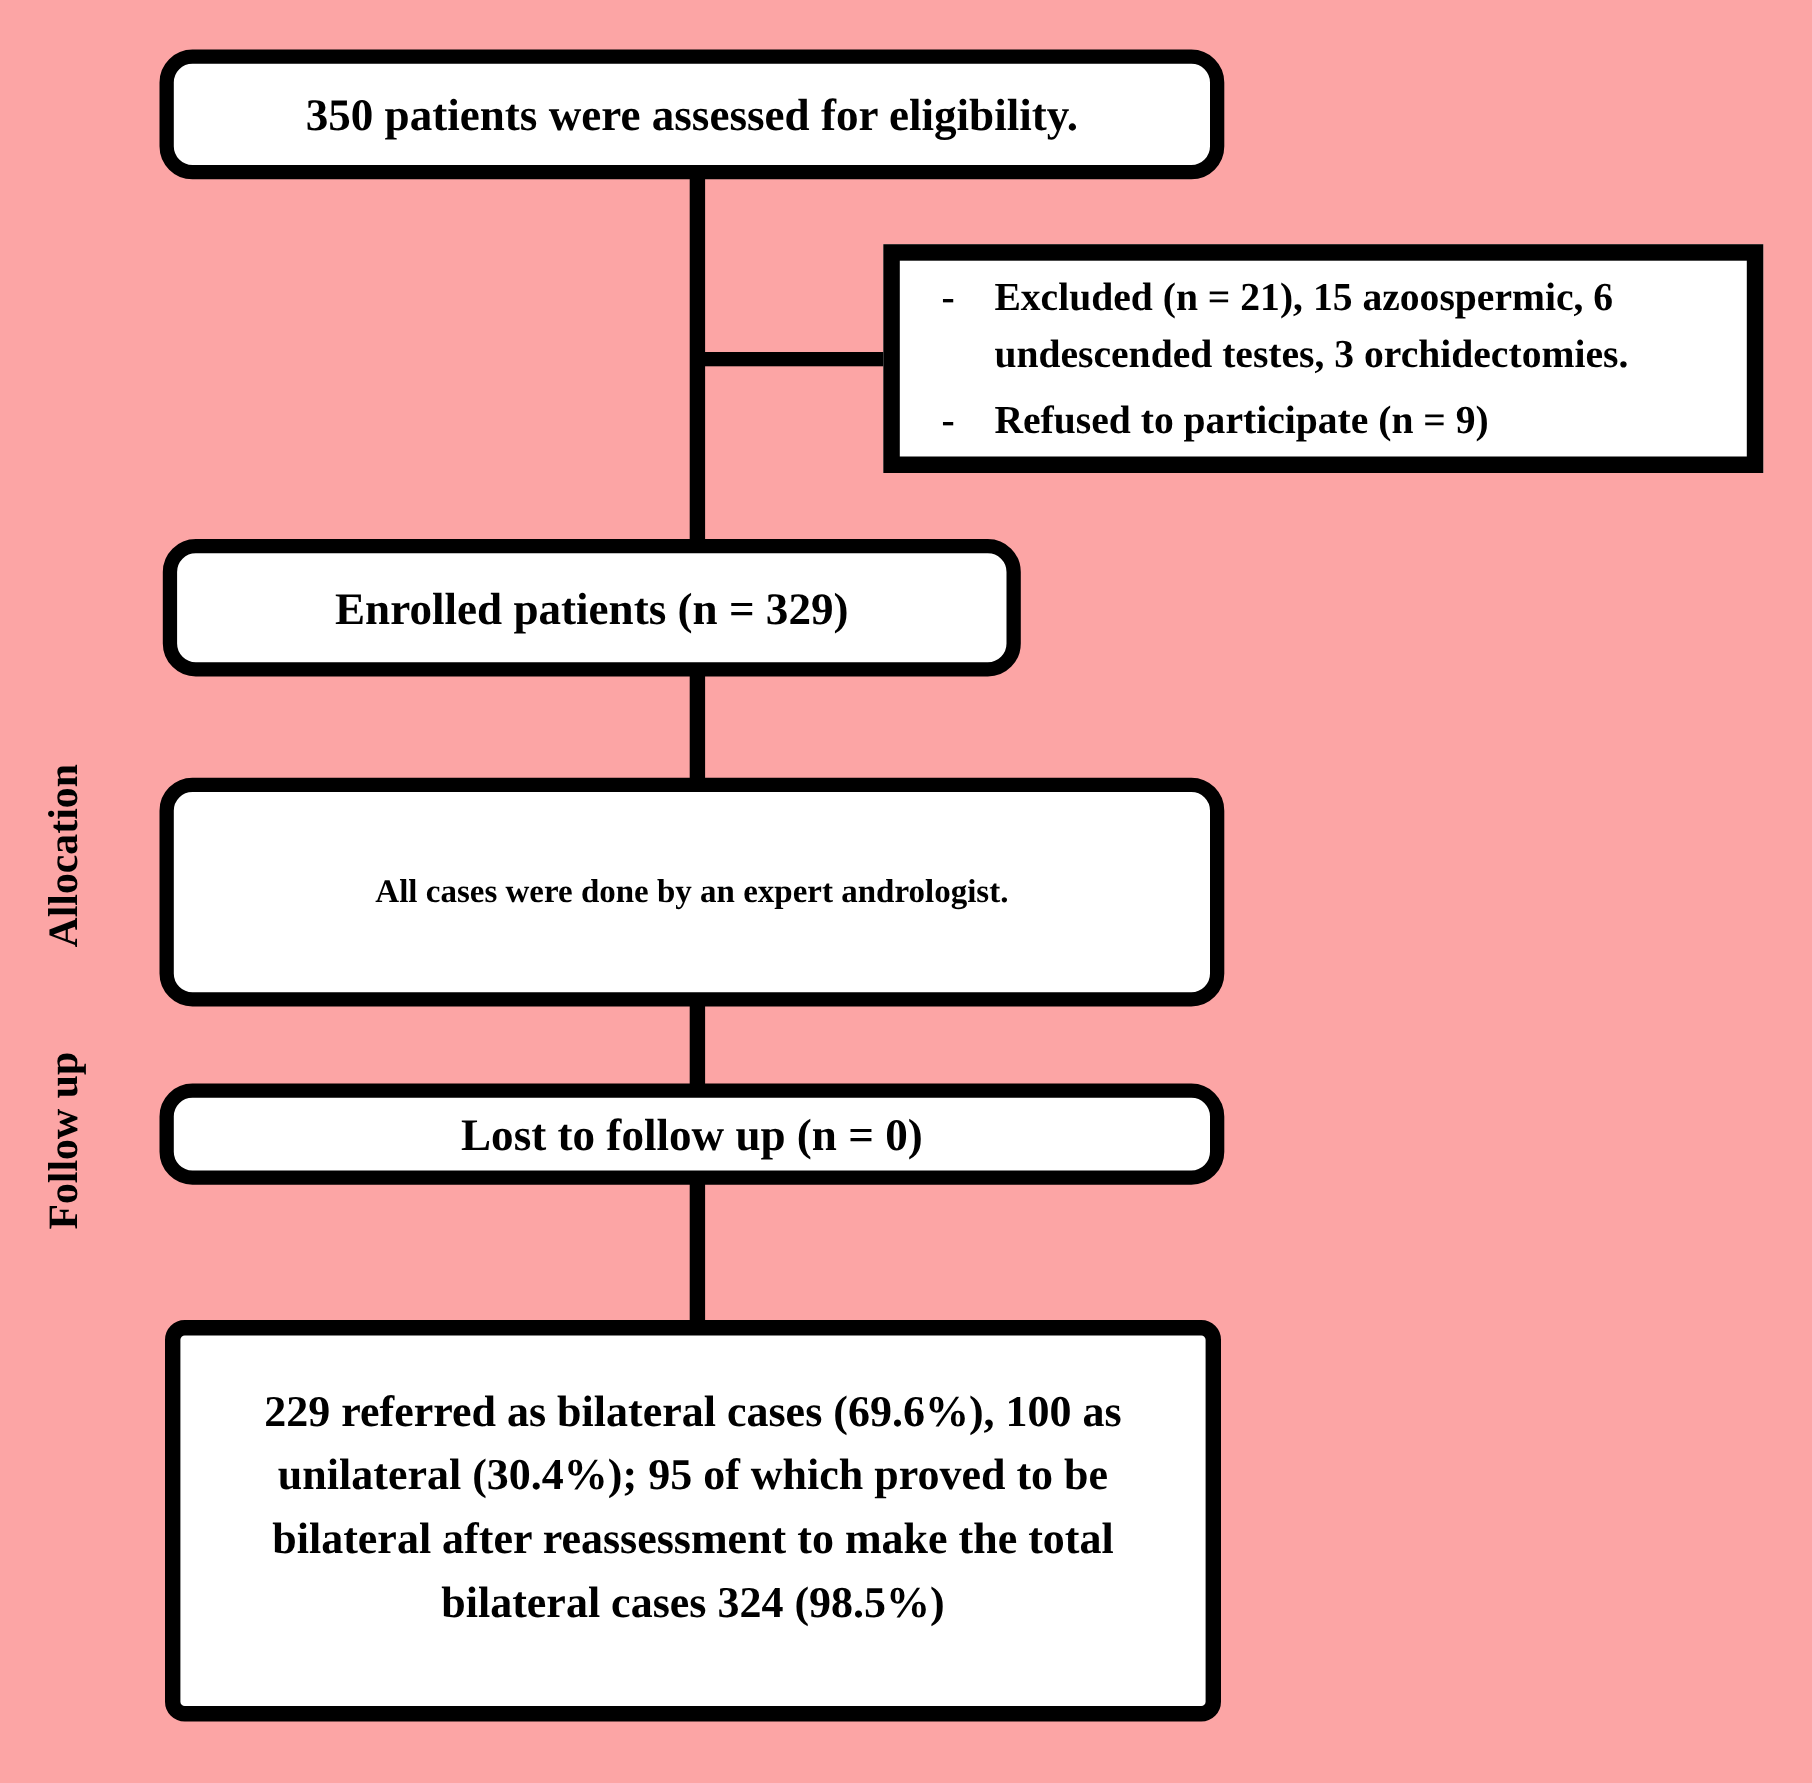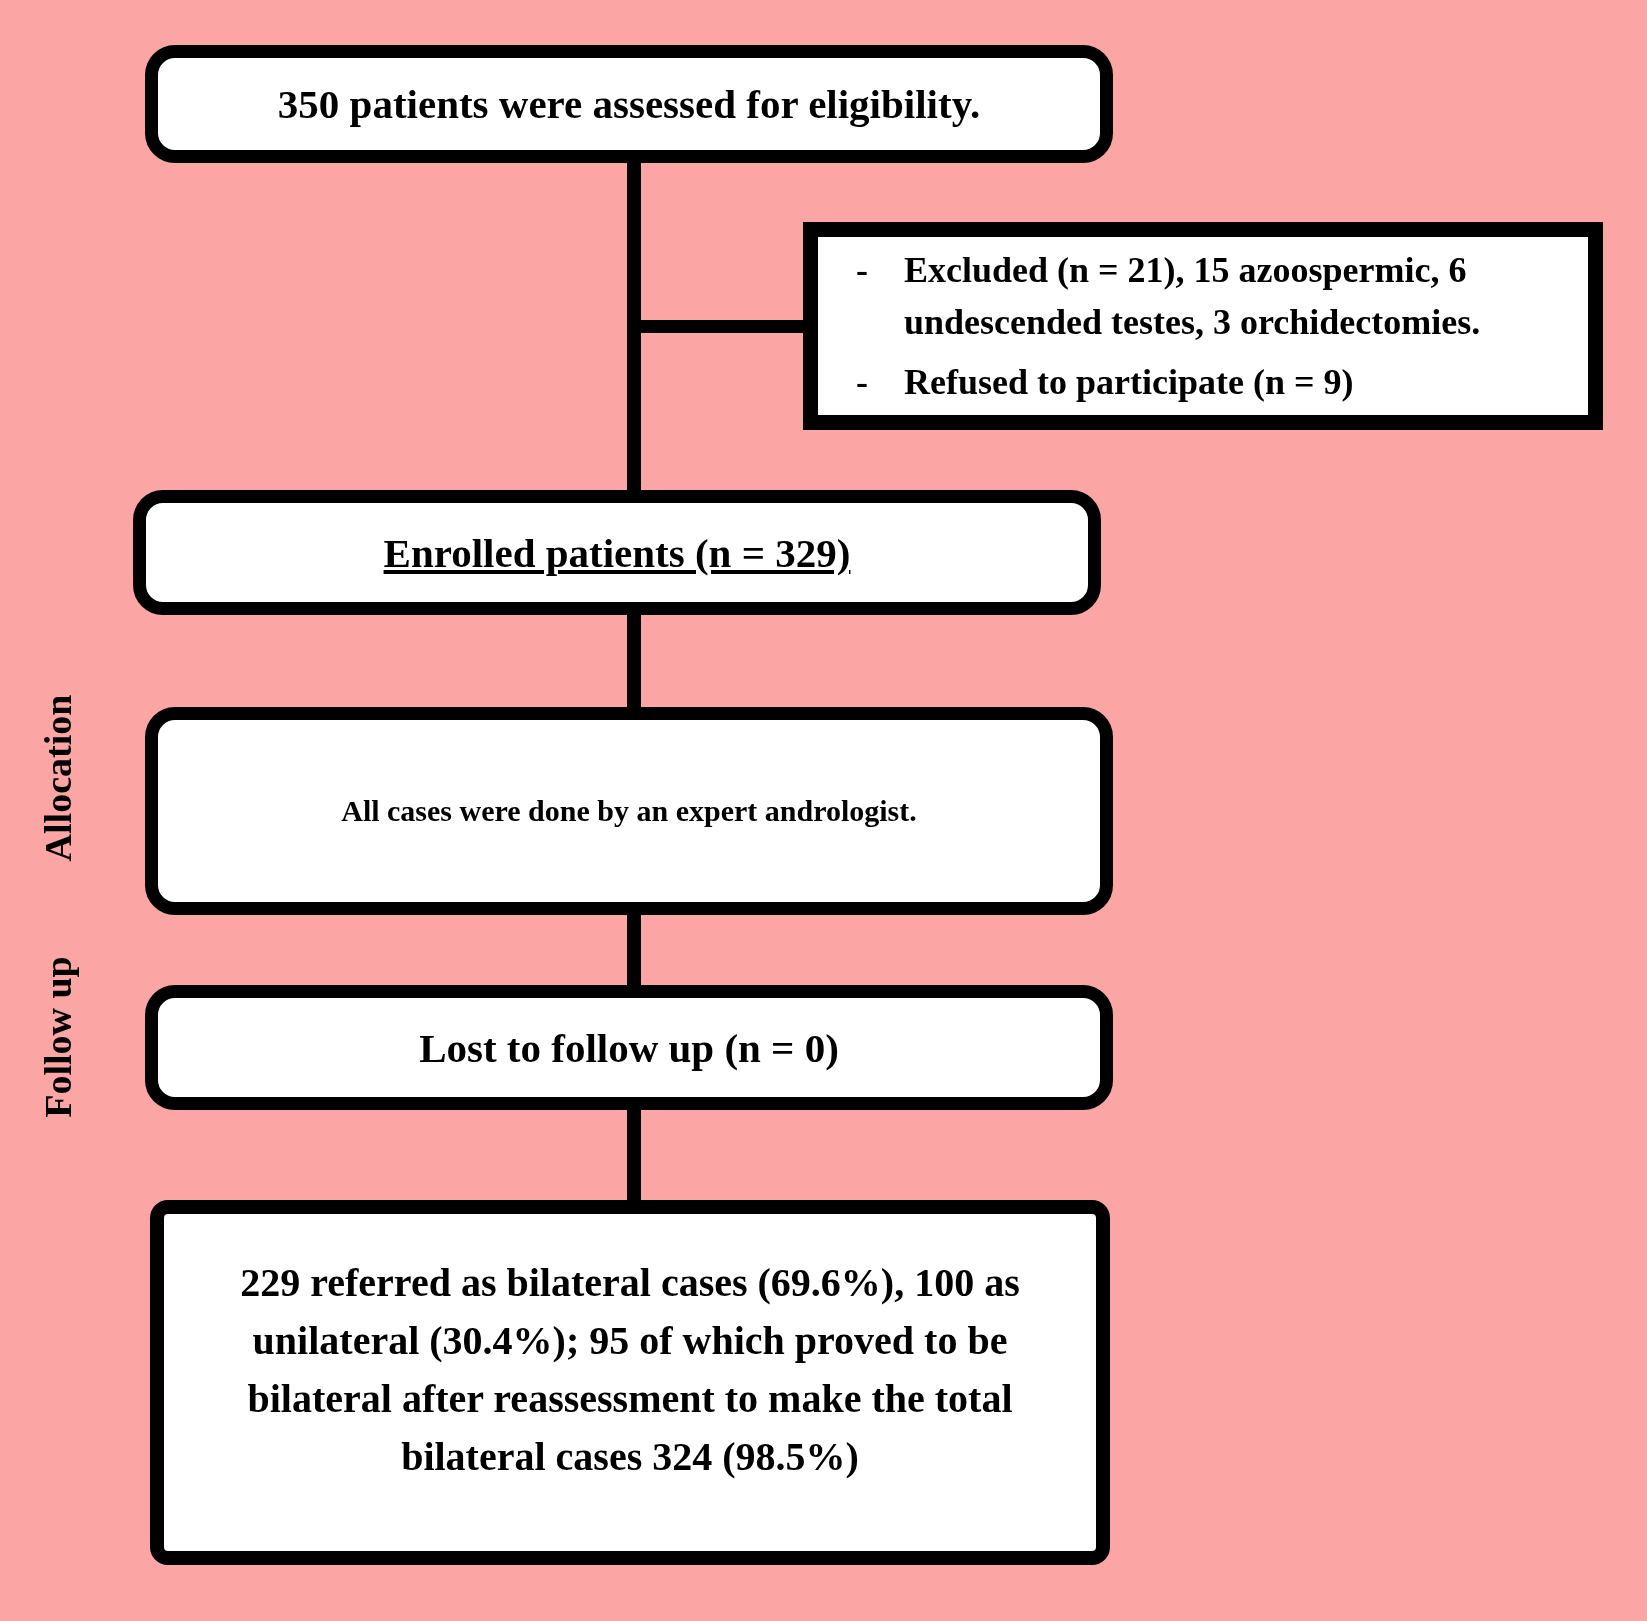--- a/index.html
+++ b/index.html
@@ -25,24 +25,24 @@
     justify-content:center;
     text-align:center;
     z-index:2;
   }
   .line{
     position:absolute;
     background:#000000;
     z-index:1;
   }
   #assessed-box{left:145px;top:45px;width:968px;height:118px;font-size:41px;}
-  #enrolled-box{left:133px;top:490px;width:968px;height:125px;font-size:41px;text-decoration:underline;}
+  #enrolled-box{left:148px;top:490px;width:780px;height:125px;font-size:41px;}
   #allocation-box{left:145px;top:707px;width:968px;height:208px;font-size:30px;line-height:1.55;}
   #allocation-box .inner{max-width:790px;}
-  #followup-box{left:145px;top:985px;width:968px;height:125px;font-size:41px;text-align:center;}
+  #followup-box{left:145px;top:985px;width:968px;height:92px;font-size:41px;text-align:center;}
   #outcome-box{
     left:150px;top:1200px;width:960px;height:365px;
     border-radius:18px;border-width:14px;
     font-size:40px;line-height:58px;
     align-items:flex-start;padding-top:40px;
   }
   #outcome-box .inner{max-width:900px;margin:0 auto;}
   #excluded-box{
     left:803px;top:222px;width:800px;height:208px;
     border-radius:0;border-width:15px;

